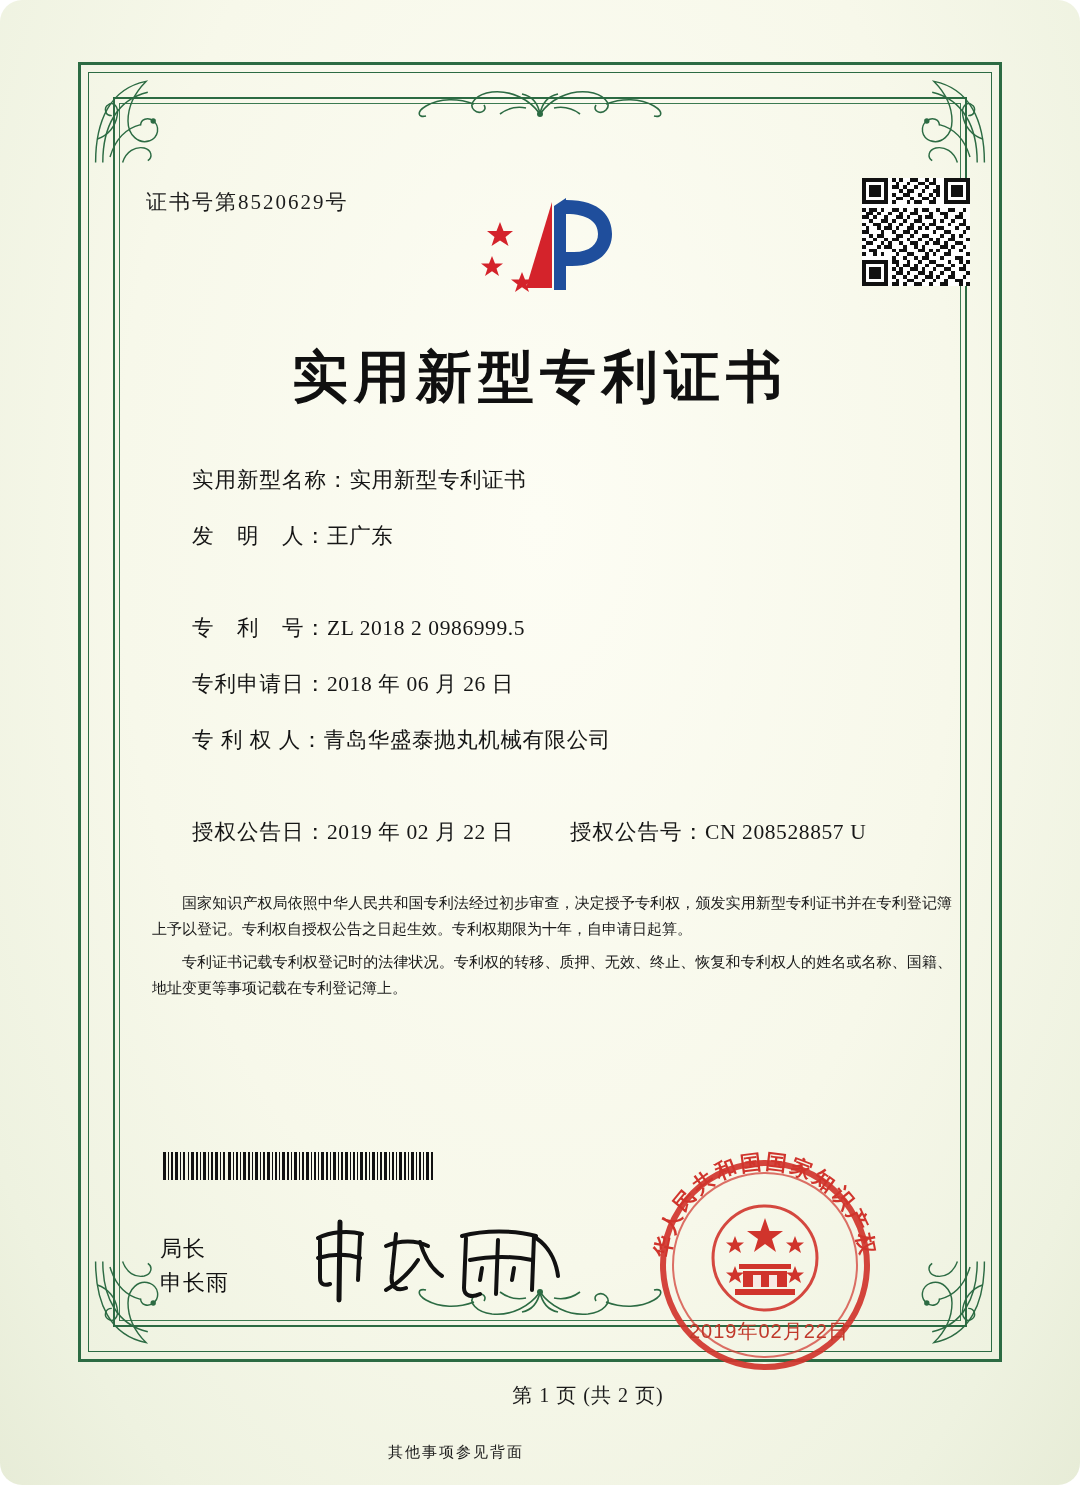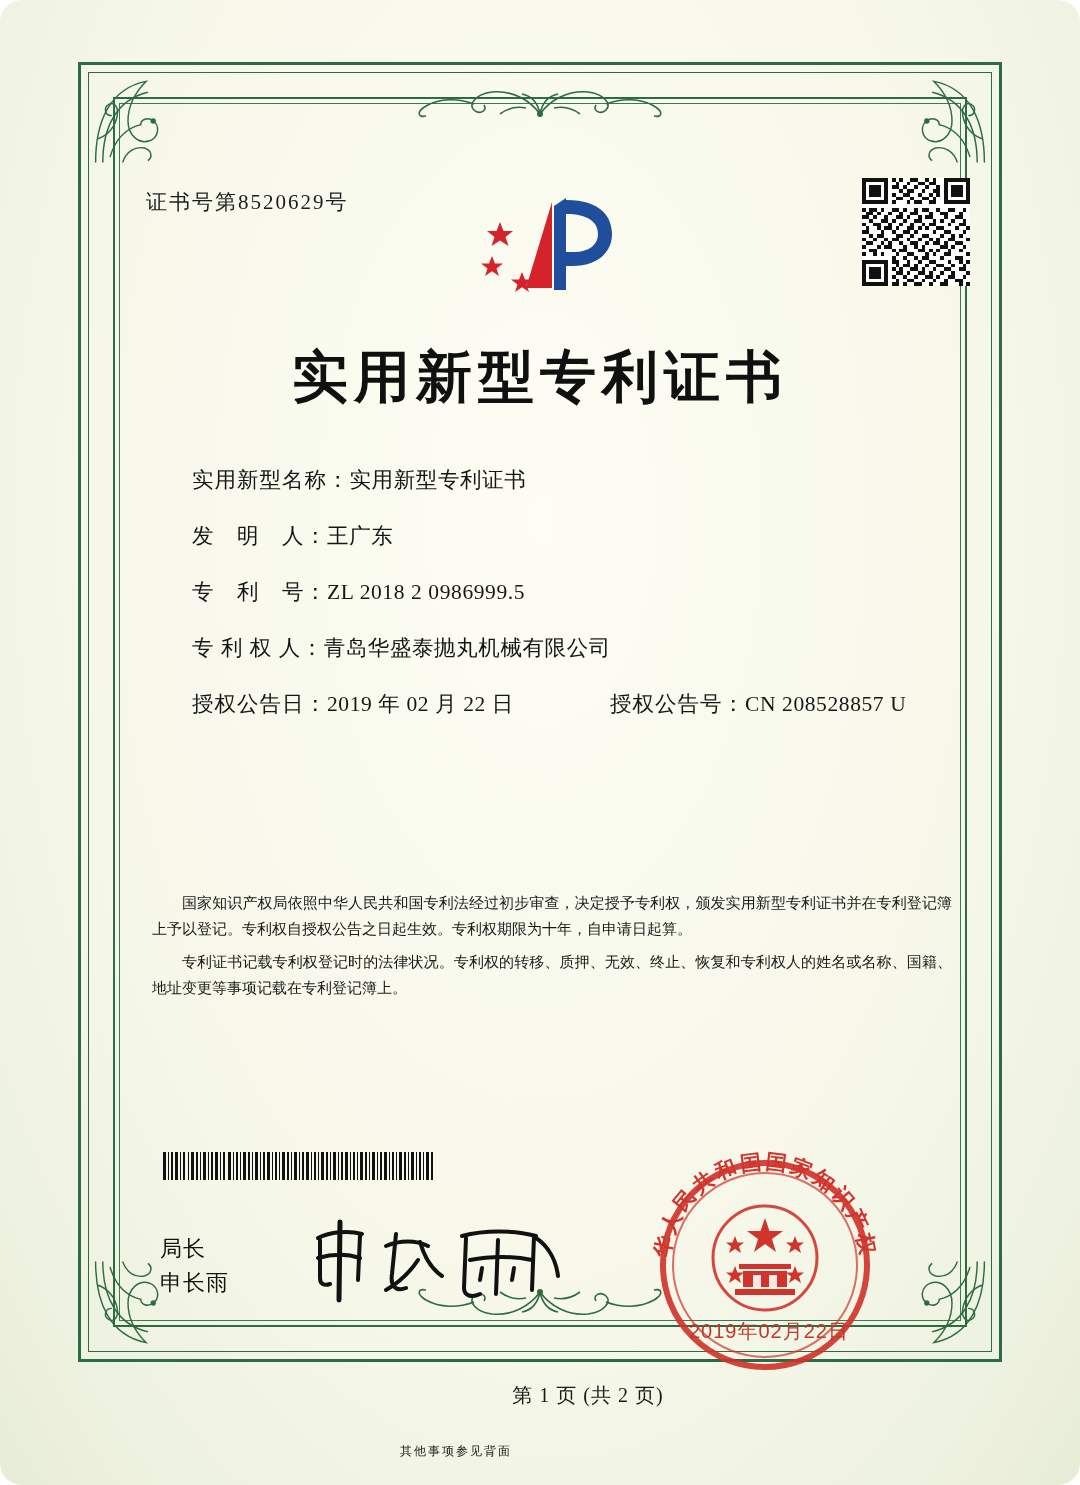--- a/index.html
+++ b/index.html
@@ -132,25 +132,25 @@
     flex: 0 0 auto;
     white-space: pre;
     letter-spacing: 1px;
     margin-left: 40px;
   }
   .field .val {
     flex: 0 1 auto;
     letter-spacing: 0.6px;
   }
   .field .lbl2 {
-    margin-left: 96px;
+    margin-left: 56px;
     white-space: pre;
     letter-spacing: 1px;
   }
-  .mono-ish { letter-spacing: 1.2px; }
+  .mono-ish { letter-spacing: 1.2px; margin-top: 36px; }
 
   
   .paras {
     position: absolute;
     left: 152px; top: 890px;
     width: 800px;
     font-size: 15px;
     line-height: 1.75;
     color: #181818;
     text-align: justify;
@@ -212,21 +212,21 @@
     font-size: 20px;
     color: #1a1a1a;
     letter-spacing: 1px;
     padding-left: 48px;
   }
   .footnote {
     position: absolute;
     left: 0; top: 1443px;
     width: 912px;
     text-align: center;
-    font-size: 12px;
+    font-size: 15px;
     color: #1a1a1a;
     letter-spacing: 2px;
   }
 </style>
 </head>
 <body>
 
 <div class="page">
 
   <div class="border-outer"></div>
@@ -553,20 +553,24 @@
     </div>
     <div class="field">
       <span class="lbl">发　明　人：</span>
       <span class="val">王广东</span>
     </div>
     <div class="field">
       <span class="lbl">专　利　号：</span>
       <span class="val mono-ish">ZL 2018 2 0986999.5</span>
     </div>
     <div class="field">
+      <span class="lbl">专利申请日：</span>
+      <span class="val">2018 年 06 月 26 日</span>
+    </div>
+    <div class="field">
       <span class="lbl">专 利 权 人：</span>
       <span class="val">青岛华盛泰抛丸机械有限公司</span>
     </div>
     <div class="field">
       <span class="lbl">授权公告日：</span>
       <span class="val">2019 年 02 月 22 日</span>
       <span class="lbl2">授权公告号：</span>
       <span class="val mono-ish">CN 208528857 U</span>
     </div>
   </div>

